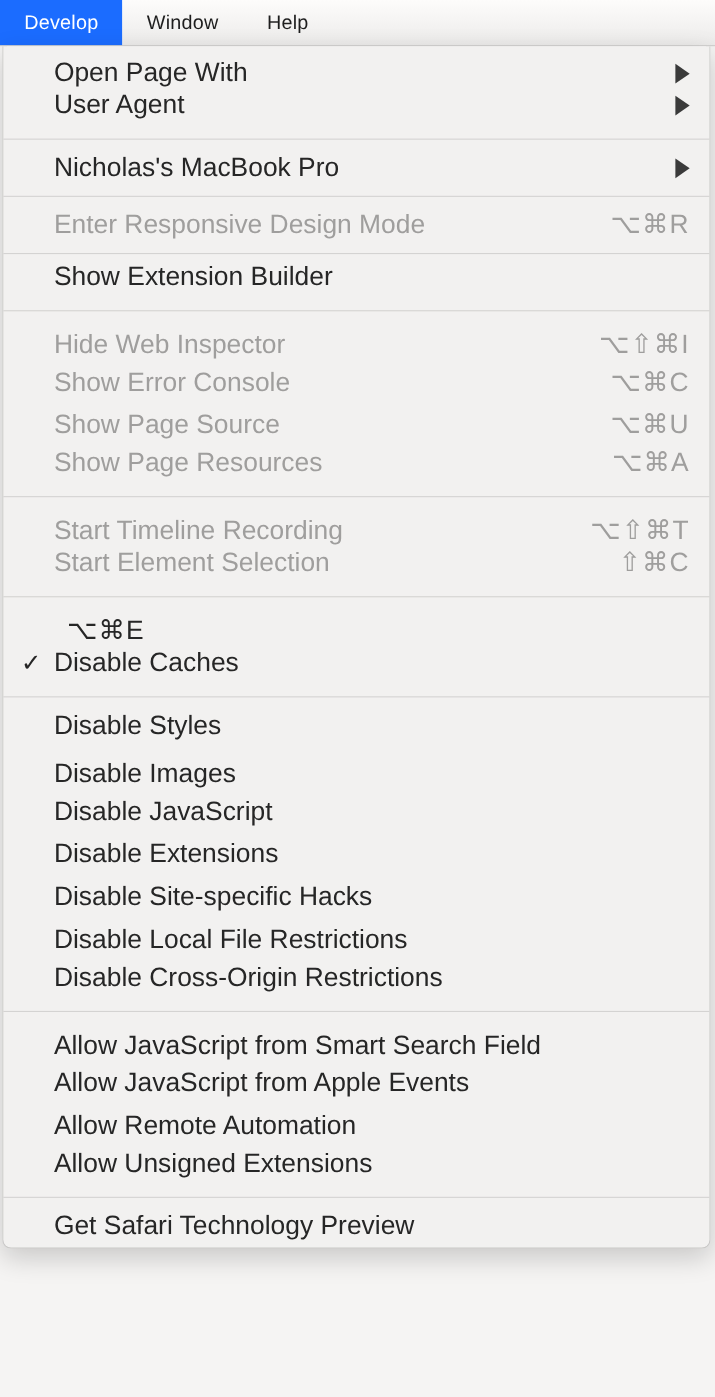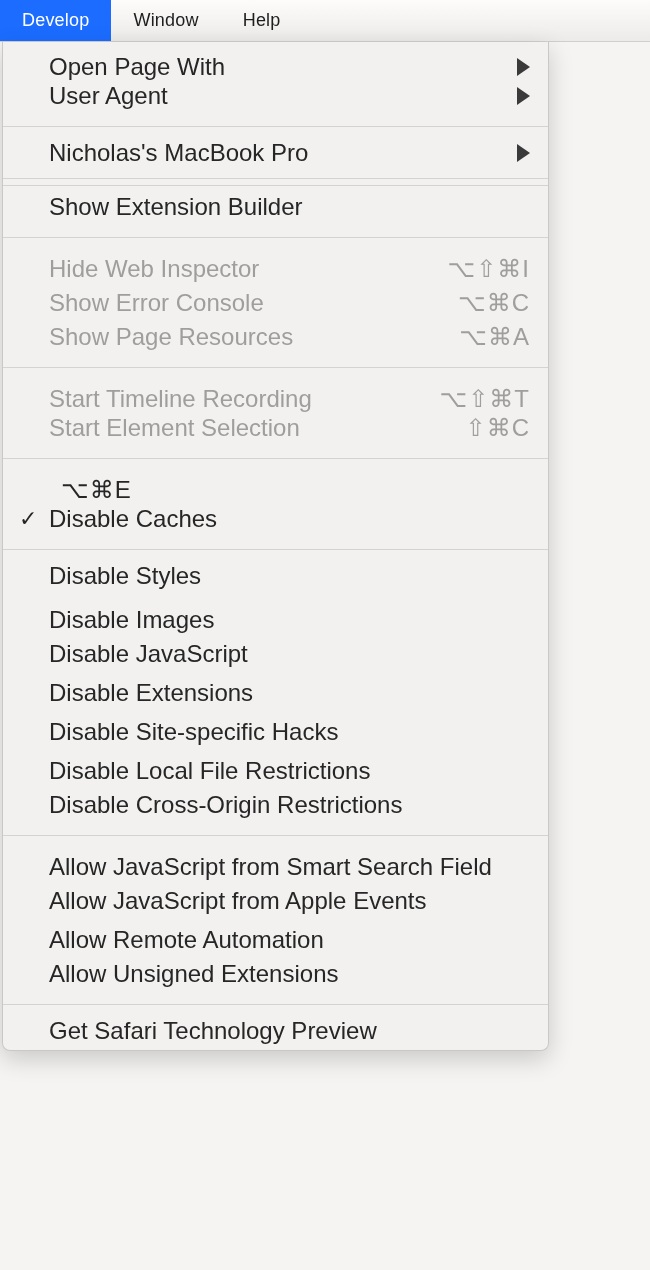--- a/index.html
+++ b/index.html
@@ -26,21 +26,21 @@
       color: #1e1e1e;
       letter-spacing: 0.2px;
       cursor: default;
     }
     .menubar-item.active {
       background: #1b6cff;
       color: #ffffff;
     }
     .dropdown {
       position: relative;
-      width: 547px;
+      width: 644px;
       background: #f2f1f0;
       border: 1px solid #c9c8c7;
       border-top: none;
       box-shadow: 0 8px 24px rgba(0,0,0,0.18);
       border-radius: 0 0 8px 8px;
       margin-left: 2px;
     }
     .menu-row {
       display: flex;
       align-items: center;
@@ -119,37 +119,45 @@
 
   <div class="separator"></div>
 
   <div class="menu-row group-first group-last">
     <span class="menu-label">Nicholas's MacBook Pro</span>
     <span class="submenu-arrow"></span>
   </div>
 
   <div class="separator"></div>
 
+  <div class="menu-row group-first group-last disabled">
+    <span class="menu-label">Enter Responsive Design Mode</span>
+    <span class="menu-shortcut">⌥⌘R</span>
+  </div>
 
   <div class="separator"></div>
 
   <div class="menu-row group-last">
     <span class="menu-label">Show Extension Builder</span>
   </div>
 
   <div class="separator"></div>
 
   <div class="menu-row group-first disabled">
     <span class="menu-label">Hide Web Inspector</span>
     <span class="menu-shortcut">⌥⇧⌘I</span>
   </div>
   <div class="menu-row disabled">
     <span class="menu-label">Show Error Console</span>
     <span class="menu-shortcut">⌥⌘C</span>
   </div>
+  <div class="menu-row disabled">
+    <span class="menu-label">Show Page Source</span>
+    <span class="menu-shortcut">⌥⌘U</span>
+  </div>
   <div class="menu-row group-last disabled">
     <span class="menu-label">Show Page Resources</span>
     <span class="menu-shortcut">⌥⌘A</span>
   </div>
 
   <div class="separator"></div>
 
   <div class="menu-row group-first disabled">
     <span class="menu-label">Start Timeline Recording</span>
     <span class="menu-shortcut">⌥⇧⌘T</span>

